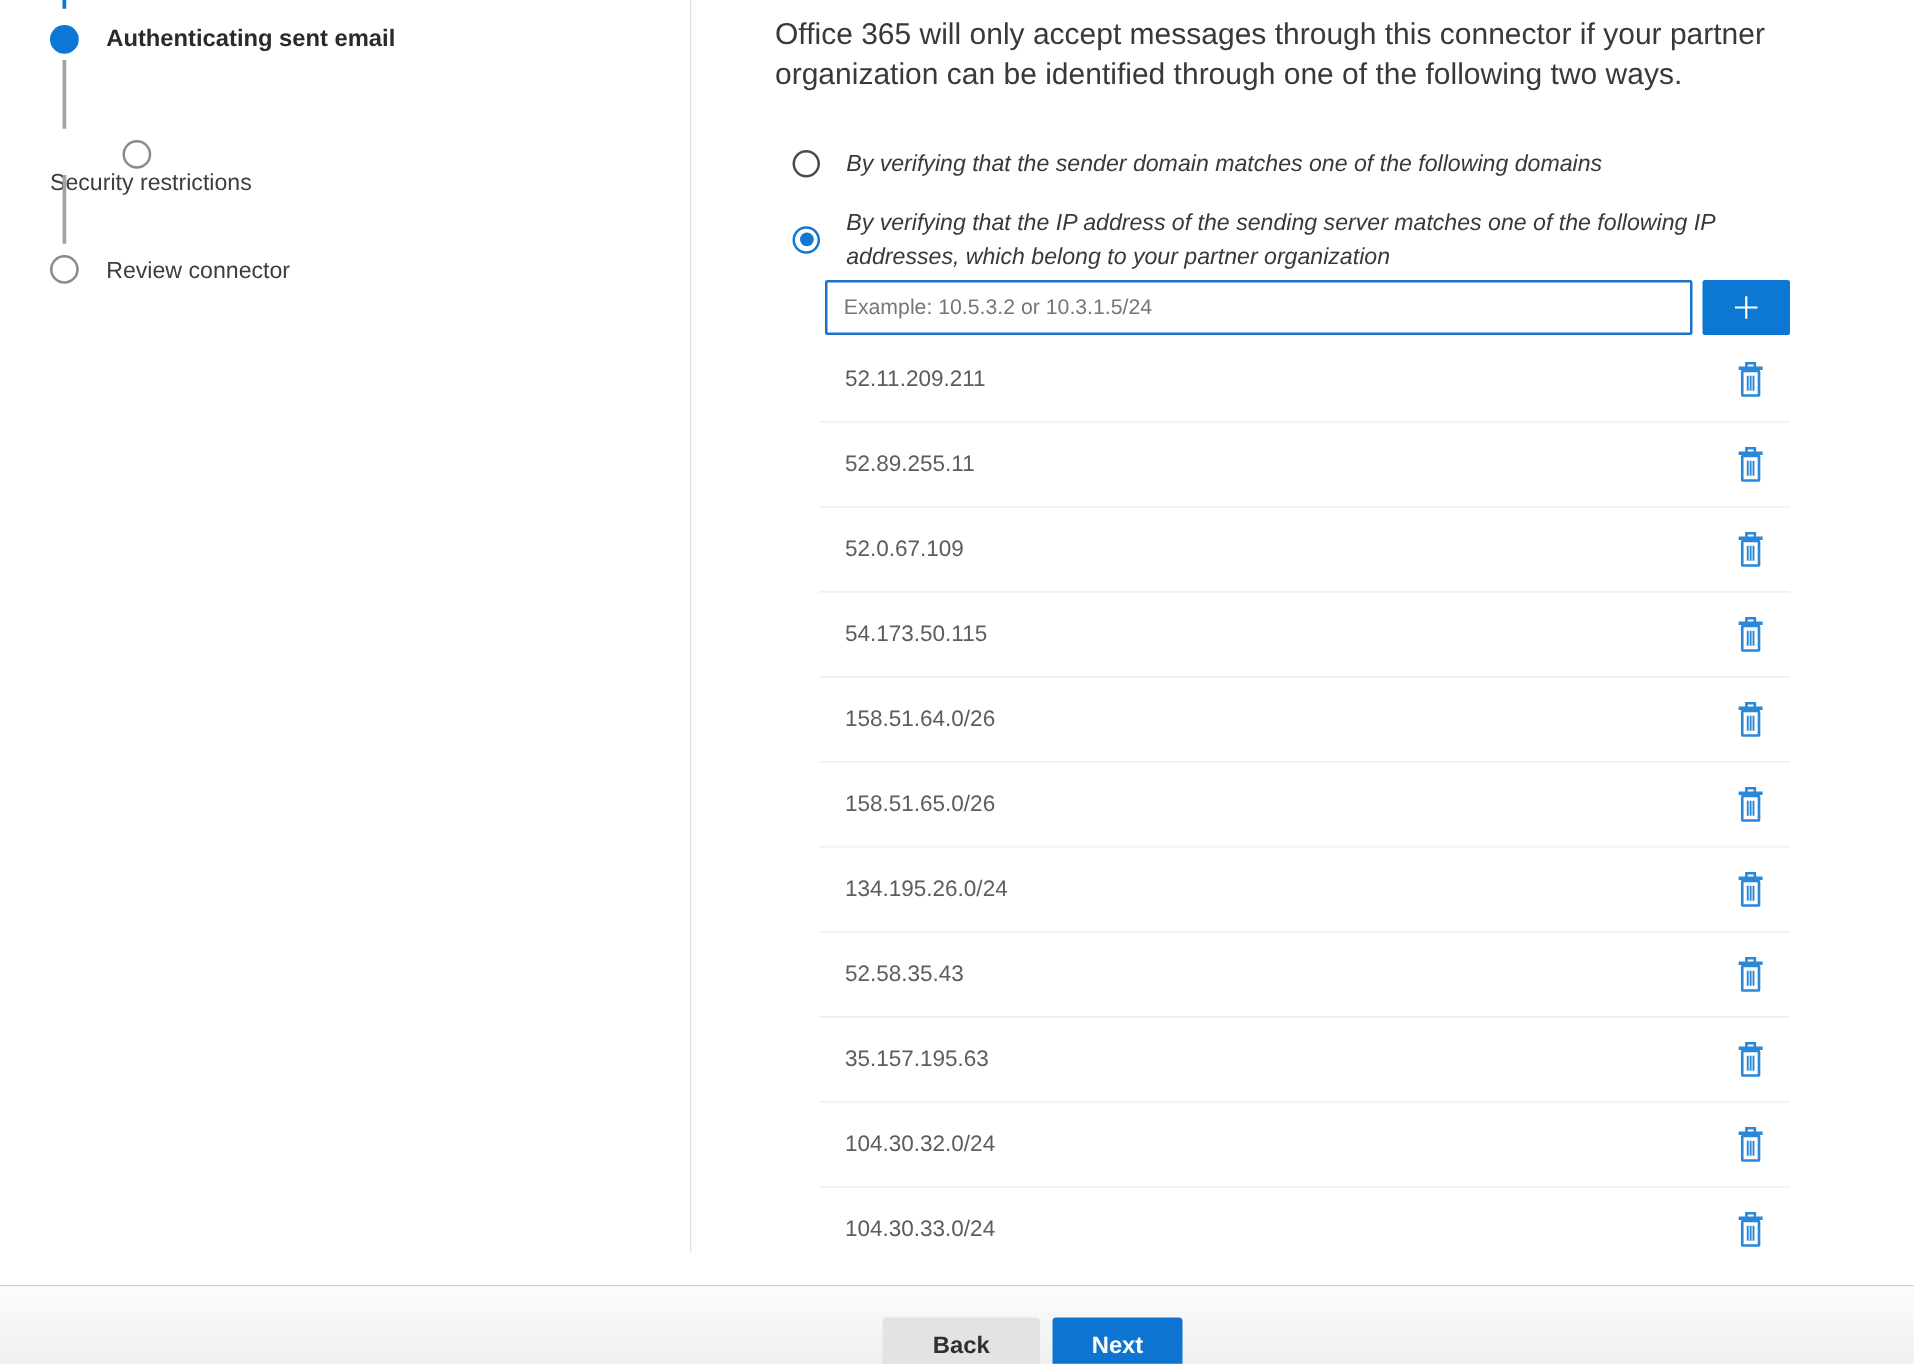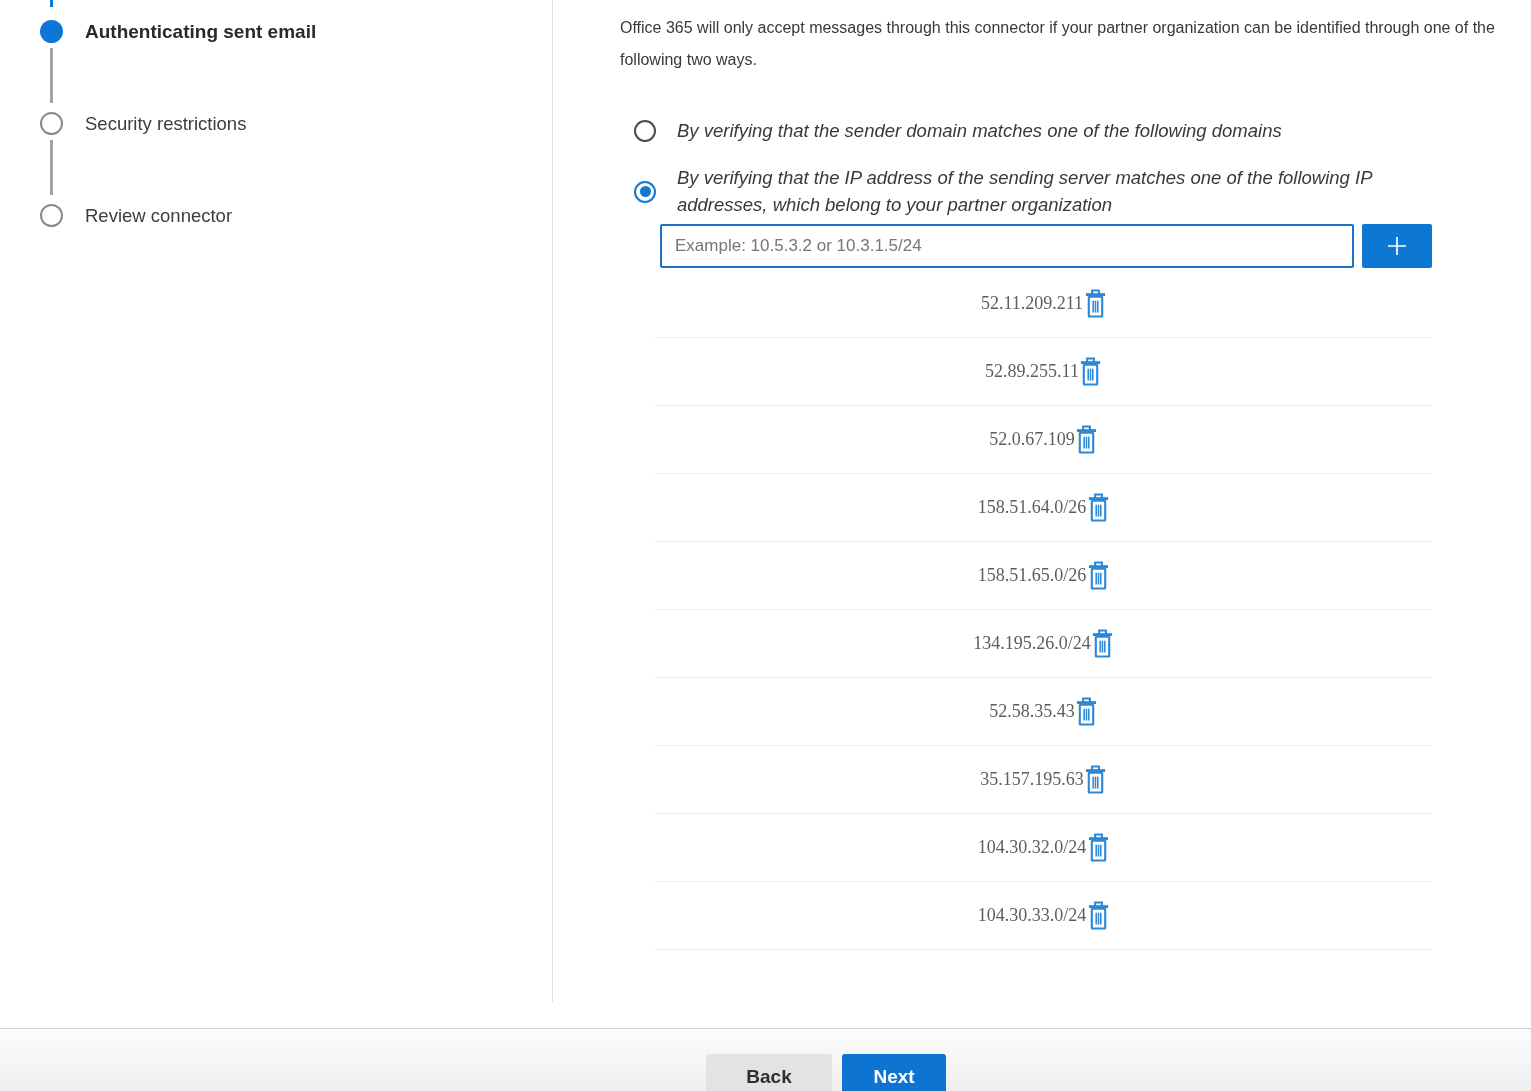--- a/index.html
+++ b/index.html
@@ -41,21 +41,21 @@
     background:#a3a2a0;
   }
 
   
   .content {
     position:absolute; left:554px; top:0; right:0; height:1002px;
     overflow:hidden; background:#fff;
   }
   .intro {
     position:absolute; left:66px; top:12px; width:906px;
-    font-size:16px; line-height:32px; color:#3a3938;
+    font-size:24px; line-height:32px; color:#3a3938;
   }
   .option {
     position:absolute; left:80px;
     display:flex; align-items:center;
     cursor:pointer;
     font-style:italic;
   }
   .option-1 { top:117px; }
   .option-2 { top:164px; }
   .radio {
@@ -96,24 +96,23 @@
     cursor:pointer;
   }
   .add-btn svg { display:block; }
 
   .ip-list {
     position:absolute; left:101px; top:270px;
     width:777px; height:732px; overflow:hidden;
   }
   .ip-row {
     height:68px;
-    display:flex; align-items:center; justify-content:center;
+    display:flex; align-items:center; justify-content:space-between;
     padding:0 20px 0 21px;
     border-bottom:1px solid #ececec;
-    font-family:Liberation Serif, serif;
   }
   .ip-text { font-size:18px; color:#5e5d5c; }
   .trash-btn {
     background:none; border:none; padding:0; cursor:pointer;
     width:24px; height:32px;
     display:flex; align-items:center; justify-content:center;
   }
   .trash-btn svg { display:block; }
 
   
@@ -137,21 +136,21 @@
 <body>
 
 <aside class="stepper">
   <div class="stepper-top-segment"></div>
   <div id="steps">
   <div class="step active" style="top: 20px;">
     <span class="step-dot"></span>
     <span class="step-label">Authenticating sent email</span>
   </div>
 <div class="step-connector" style="top: 48px;"></div>
-  <div class="step upcoming" style="top: 112px;">
+  <div class="step upcoming" style="top: 112px; flex-direction: column;">
     <span class="step-dot"></span>
     <span class="step-label">Security restrictions</span>
   </div>
 <div class="step-connector" style="top: 140px;"></div>
   <div class="step upcoming" style="top: 204px;">
     <span class="step-dot"></span>
     <span class="step-label">Review connector</span>
   </div>
 </div>
 </aside>
@@ -215,20 +214,33 @@
         <g stroke="#2b88d8" fill="none">
           <path d="M8.5 6 V2.5 H15.5 V6" stroke-width="2.2"></path>
           <path d="M2 6.7 H22" stroke-width="3"></path>
           <rect x="5" y="9" width="14" height="20.5" rx="0.5" stroke-width="2.2"></rect>
           <path d="M9.6 13 V25.5 M12 13 V25.5 M14.4 13 V25.5" stroke-width="1.6"></path>
         </g>
       </svg>
     </button>
   </div>
 
+  <div class="ip-row">
+    <span class="ip-text">54.173.50.115</span>
+    <button class="trash-btn">
+      <svg width="23" height="31" viewBox="0 0 24 32">
+        <g stroke="#2b88d8" fill="none">
+          <path d="M8.5 6 V2.5 H15.5 V6" stroke-width="2.2"></path>
+          <path d="M2 6.7 H22" stroke-width="3"></path>
+          <rect x="5" y="9" width="14" height="20.5" rx="0.5" stroke-width="2.2"></rect>
+          <path d="M9.6 13 V25.5 M12 13 V25.5 M14.4 13 V25.5" stroke-width="1.6"></path>
+        </g>
+      </svg>
+    </button>
+  </div>
 
   <div class="ip-row">
     <span class="ip-text">158.51.64.0/26</span>
     <button class="trash-btn">
       <svg width="23" height="31" viewBox="0 0 24 32">
         <g stroke="#2b88d8" fill="none">
           <path d="M8.5 6 V2.5 H15.5 V6" stroke-width="2.2"></path>
           <path d="M2 6.7 H22" stroke-width="3"></path>
           <rect x="5" y="9" width="14" height="20.5" rx="0.5" stroke-width="2.2"></rect>
           <path d="M9.6 13 V25.5 M12 13 V25.5 M14.4 13 V25.5" stroke-width="1.6"></path>

